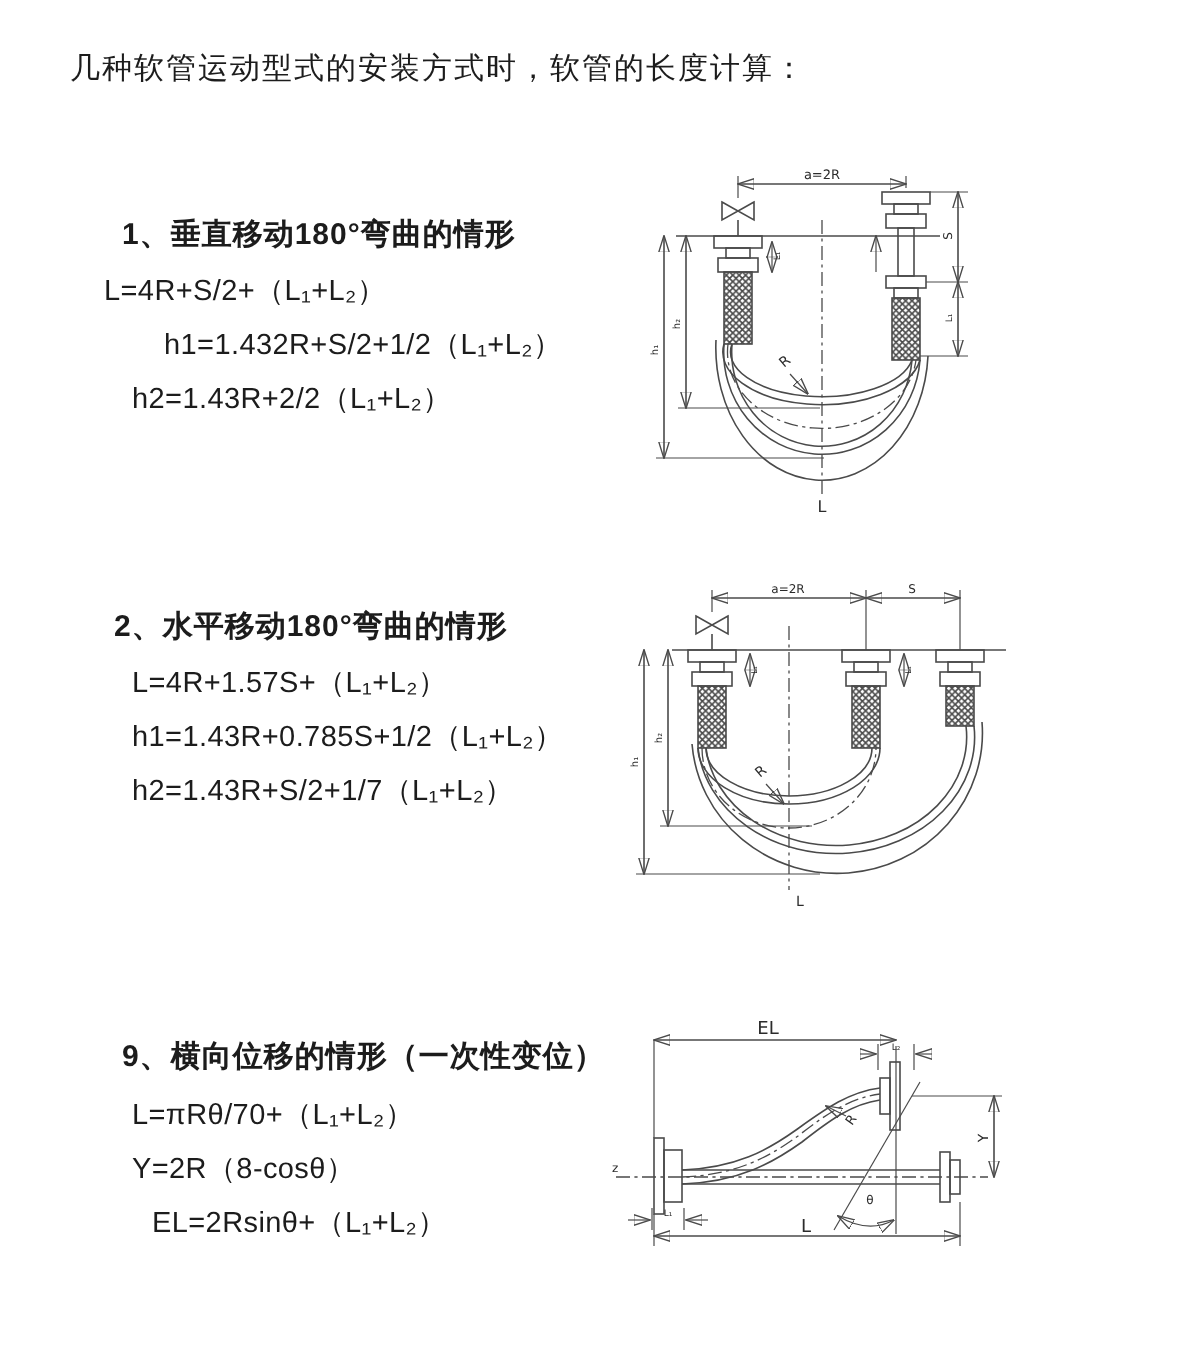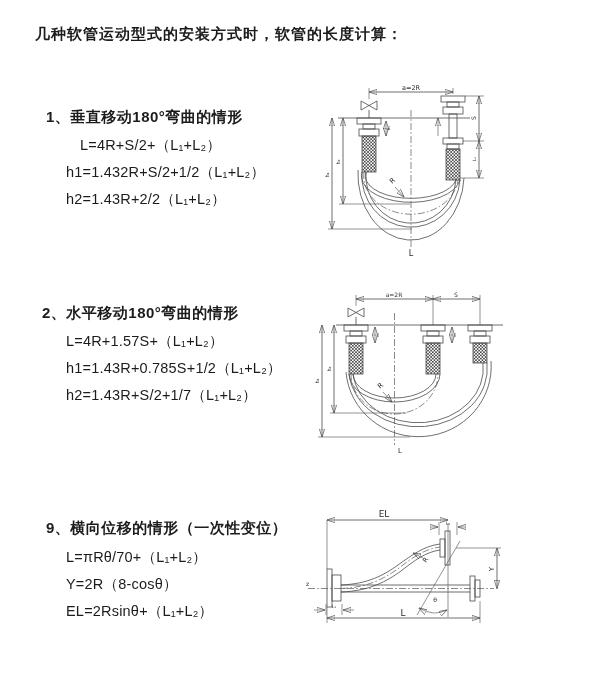--- a/index.html
+++ b/index.html
@@ -3,24 +3,24 @@
 <meta charset="utf-8">
 <style>
   html,body { margin:0; padding:0; }
   body {
     width:600px; height:675px; position:relative; overflow:hidden;
     background:#ffffff; color:#1c1c1c;
     font-family:"Liberation Sans","DejaVu Sans",sans-serif;
   }
   .title {
     position:absolute; left:35px; top:25px;
-    font-size:15px; font-weight:bold; letter-spacing:1px; white-space:nowrap;
+    font-size:15px; font-weight:normal; letter-spacing:1px; white-space:nowrap;
   }
   .sec-heading {
-    position:absolute; font-size:15px; font-weight:bold; letter-spacing:0.5px; white-space:nowrap;
+    position:absolute; font-size:15px; font-weight:bold; letter-spacing:0.5px; white-space:nowrap;margin-left:15px;
   }
   .formula {
     position:absolute; font-size:14.5px; font-weight:normal; letter-spacing:0.2px; white-space:nowrap;
   }
   .diag { position:absolute; }
   .diag line, .diag path, .diag rect, .diag polygon {
     stroke:#4a4a4a; stroke-width:0.8; fill:none;
     vector-effect:none;
   }
   .diag .thin { stroke-width:0.6; }
@@ -30,33 +30,33 @@
     fill:#2b2b2b; stroke:none;
     font-family:"DejaVu Sans","Liberation Sans",sans-serif;
   }
 </style>
 </head>
 <body>
 
 <div class="title">几种软管运动型式的安装方式时，软管的长度计算：</div>
 
 <div class="sec-heading" style="left:46px;top:108px">1、垂直移动180°弯曲的情形</div>
-<div class="formula" style="left:80px;top:136px">L=4R+S/2+（L₁+L₂）</div>
-<div class="formula" style="left:66px;top:163px">h1=1.432R+S/2+1/2（L₁+L₂）</div>
+<div class="formula" style="left:52px;top:136px">L=4R+S/2+（L₁+L₂）</div>
+<div class="formula" style="left:82px;top:163px">h1=1.432R+S/2+1/2（L₁+L₂）</div>
 <div class="formula" style="left:66px;top:190px">h2=1.43R+2/2（L₁+L₂）</div>
 
 <div class="sec-heading" style="left:42px;top:304px">2、水平移动180°弯曲的情形</div>
 <div class="formula" style="left:66px;top:332px">L=4R+1.57S+（L₁+L₂）</div>
 <div class="formula" style="left:66px;top:359px">h1=1.43R+0.785S+1/2（L₁+L₂）</div>
 <div class="formula" style="left:66px;top:386px">h2=1.43R+S/2+1/7（L₁+L₂）</div>
 
 <div class="sec-heading" style="left:46px;top:519px">9、横向位移的情形（一次性变位）</div>
 <div class="formula" style="left:66px;top:548px">L=πRθ/70+（L₁+L₂）</div>
 <div class="formula" style="left:66px;top:575px">Y=2R（8-cosθ）</div>
-<div class="formula" style="left:66px;top:602px">EL=2Rsinθ+（L₁+L₂）</div>
+<div class="formula" style="left:76px;top:602px">EL=2Rsinθ+（L₁+L₂）</div>
 
 <svg class="diag" style="left:312px;top:80px" width="185" height="180" viewBox="0 0 185 180">
   <defs>
     <marker id="arr" viewBox="0 0 10 7" refX="9.6" refY="3.5" markerWidth="8.5" markerHeight="6" orient="auto-start-reverse" markerUnits="userSpaceOnUse">
       <path d="M0,0.4 L10,3.5 L0,6.6 Z" fill="#4a4a4a" stroke="none"></path>
     </marker>
     <pattern id="braidpat" width="3.2" height="3.2" patternUnits="userSpaceOnUse">
       <path d="M0,0 L3.2,3.2 M0,3.2 L3.2,0" stroke="#8f8f8f" stroke-width="0.55" fill="none"></path>
     </pattern>
   </defs>

